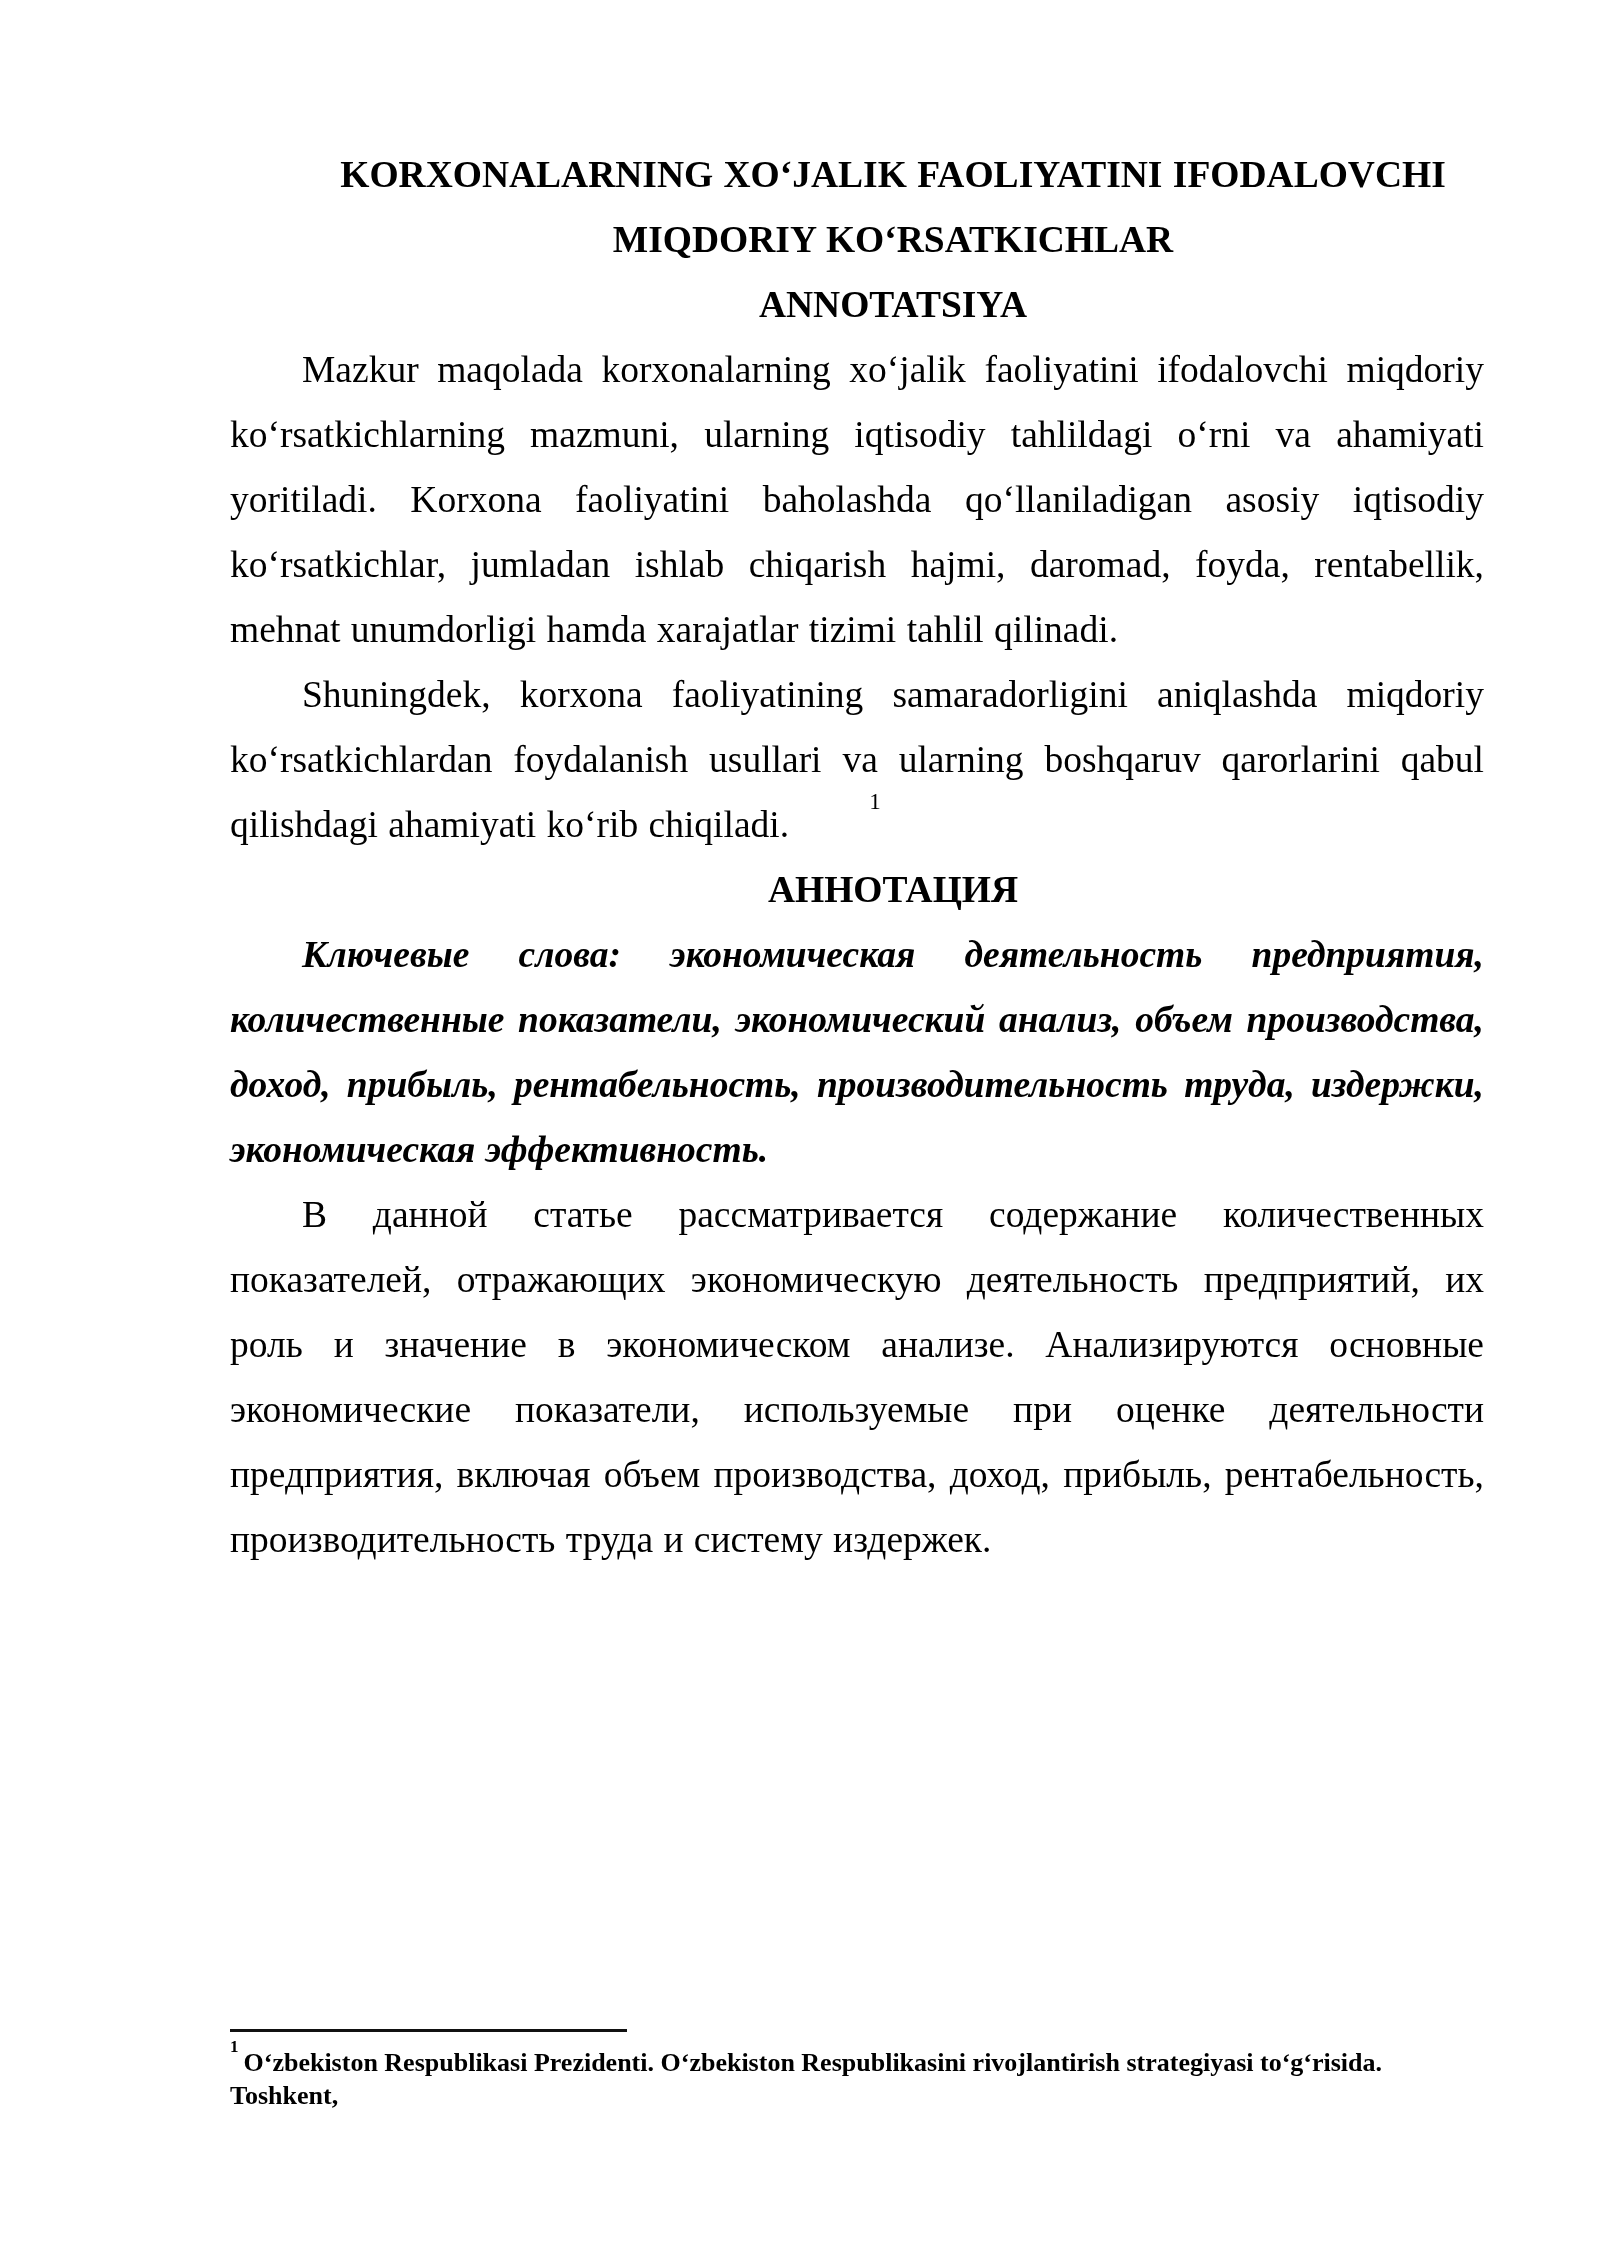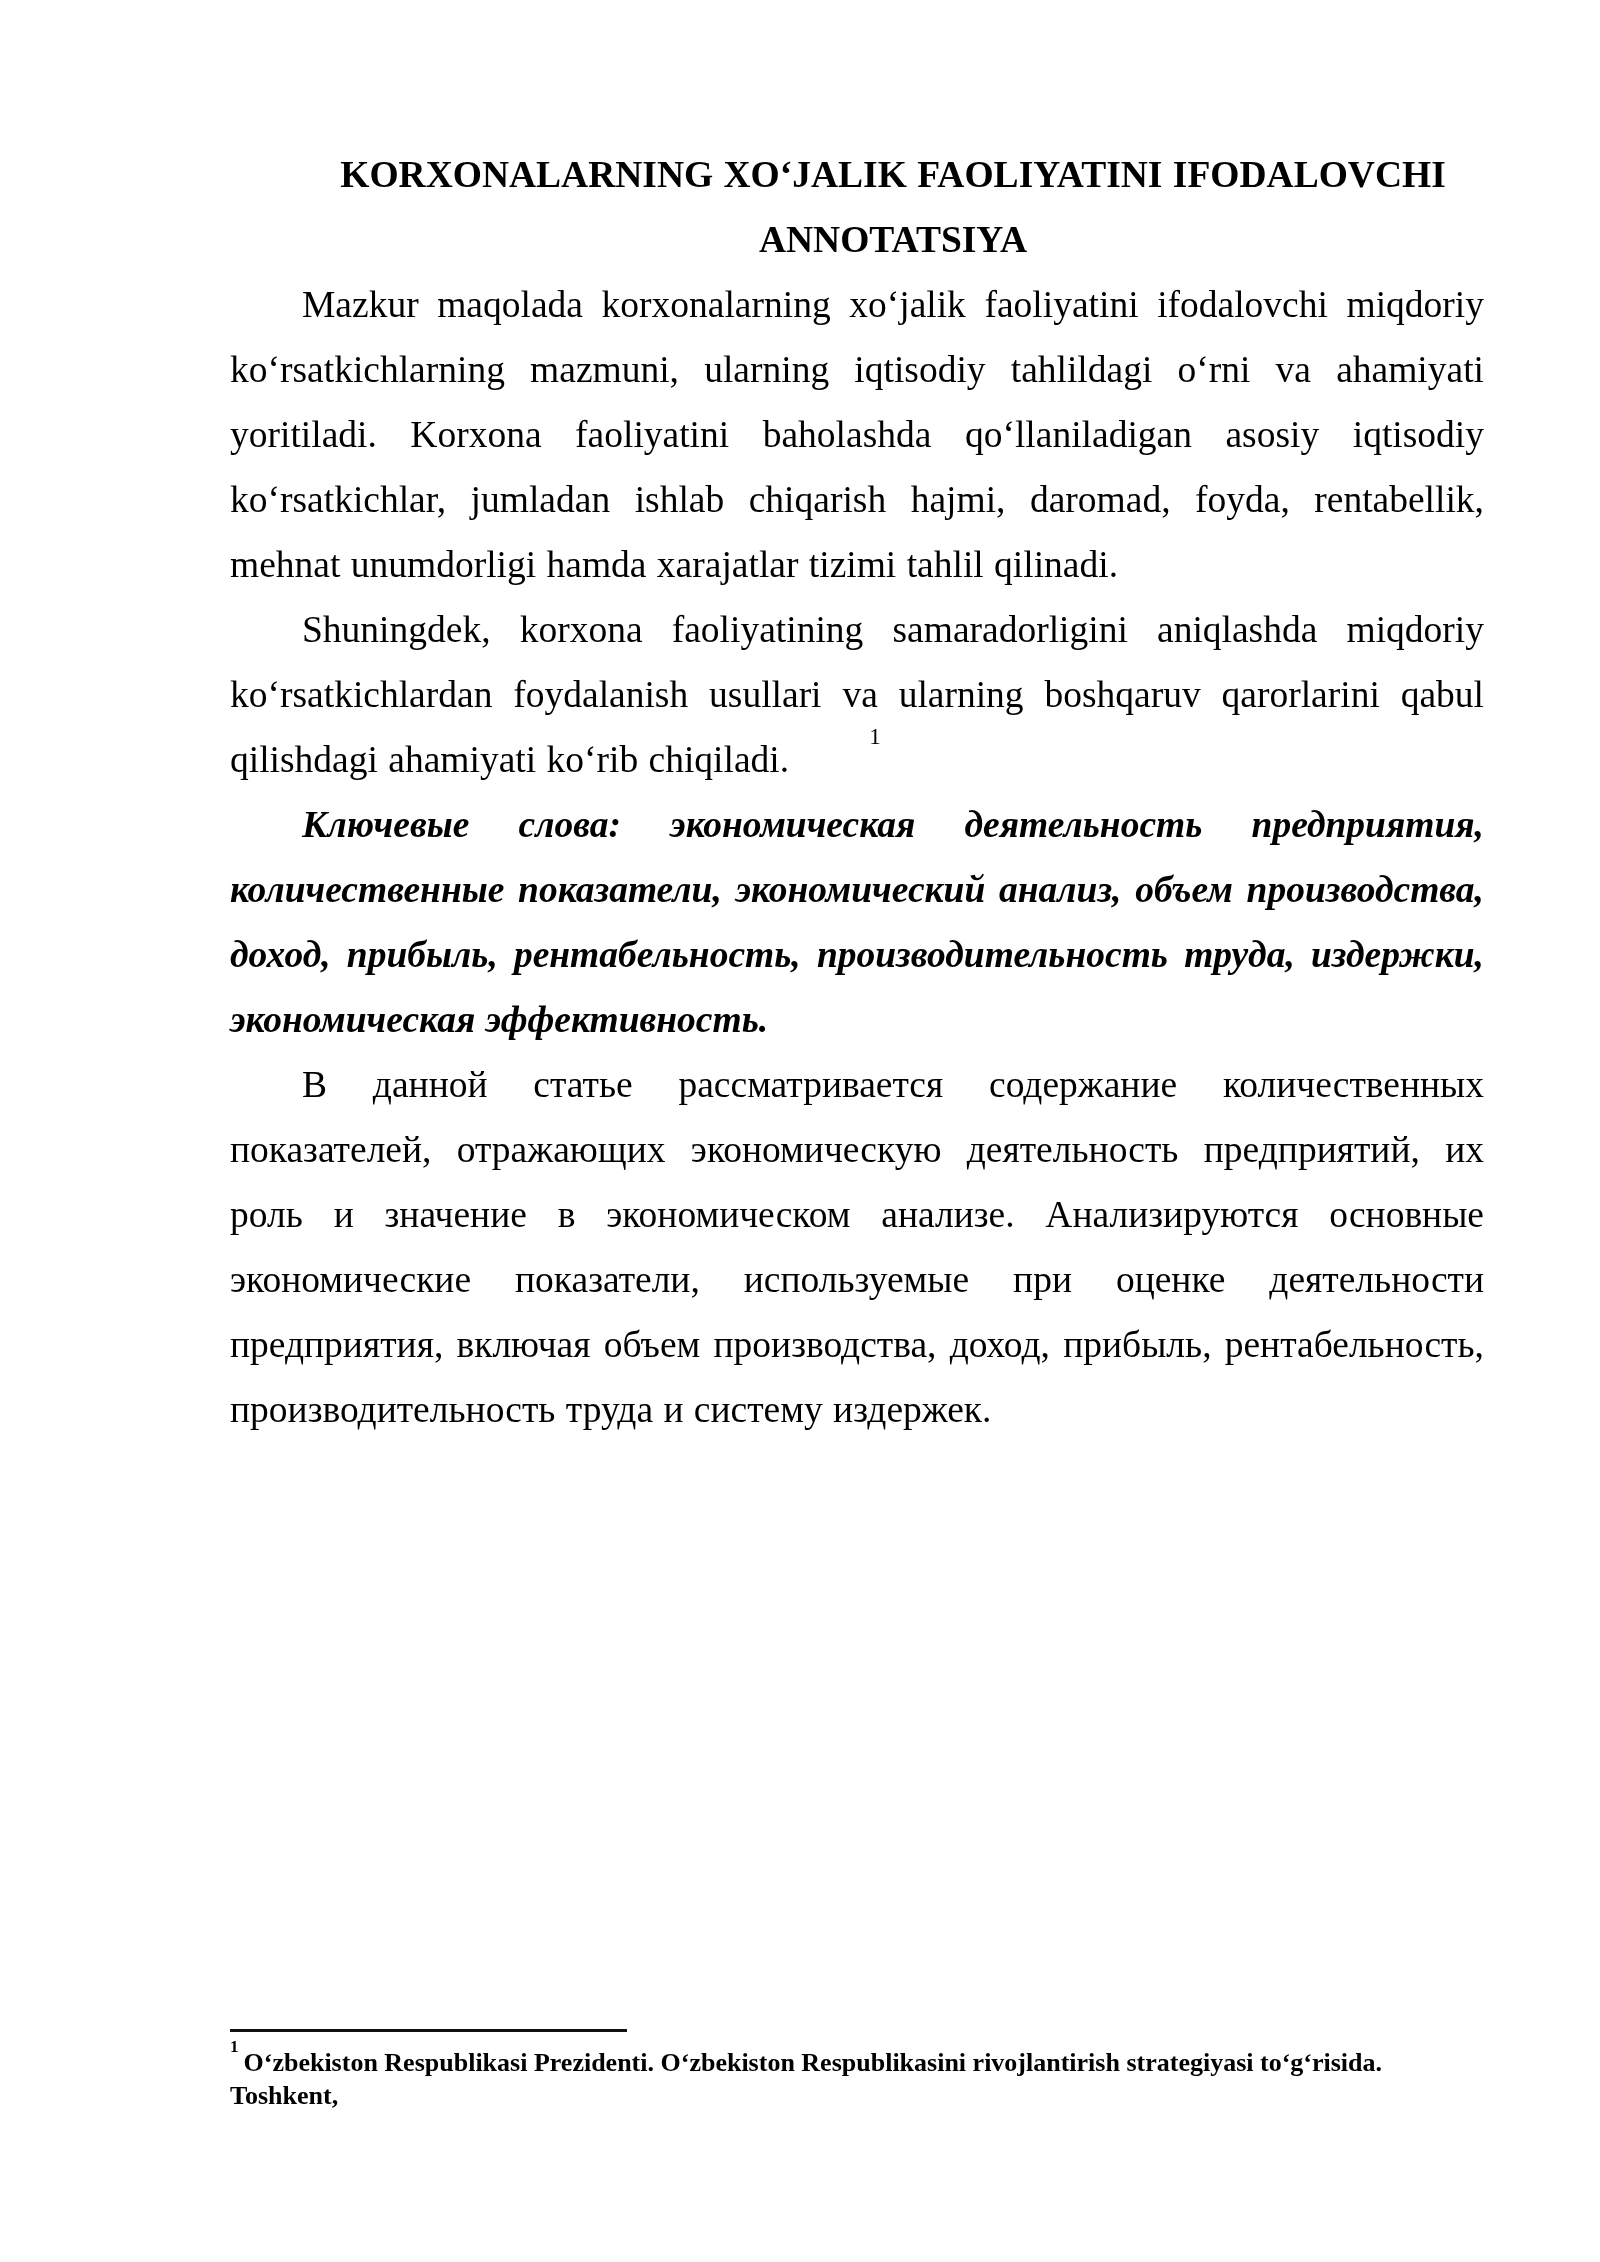--- a/index.html
+++ b/index.html
@@ -75,29 +75,31 @@
   }
 </style>
 </head>
 <body>
 
 <div class="page">
 
   <div class="content">
 
     <p class="center">KORXONALARNING XO‘JALIK FAOLIYATINI IFODALOVCHI</p>
+    <p class="center">MIQDORIY KO‘RSATKICHLAR</p>
 
     <p class="center">ANNOTATSIYA</p>
 
 
     <p>Mazkur maqolada korxonalarning xo‘jalik faoliyatini ifodalovchi miqdoriy ko‘rsatkichlarning mazmuni, ularning iqtisodiy tahlildagi o‘rni va ahamiyati yoritiladi. Korxona faoliyatini baholashda qo‘llaniladigan asosiy iqtisodiy ko‘rsatkichlar, jumladan ishlab chiqarish hajmi, daromad, foyda, rentabellik, mehnat unumdorligi hamda xarajatlar tizimi tahlil qilinadi.</p>
 
     <p><span>Shuningdek, korxona faoliyatining samaradorligini aniqlashda miqdoriy ko‘rsatkichlardan foydalanish usullari va ularning boshqaruv qarorlarini qabul qilishdagi ahamiyati ko‘rib chiqiladi.</span><sup class="fnref">1</sup></p>
 
 
+    <p class="center">АННОТАЦИЯ</p>
 
     <p class="kw">Ключевые слова: экономическая деятельность предприятия, количественные показатели, экономический анализ, объем производства, доход, прибыль, рентабельность, производительность труда, издержки, экономическая эффективность.</p>
 
     <p>В данной статье рассматривается содержание количественных показателей, отражающих экономическую деятельность предприятий, их роль и значение в экономическом анализе. Анализируются основные экономические показатели, используемые при оценке деятельности предприятия, включая объем производства, доход, прибыль, рентабельность, производительность труда и систему издержек.</p>
 
   </div>
 
   <div class="footnote">
     <div class="fn-rule"></div>
     <div class="fn-text"><sup class="fn-marker">1</sup><span>O‘zbekiston Respublikasi Prezidenti. O‘zbekiston Respublikasini rivojlantirish strategiyasi to‘g‘risida. Toshkent,</span></div>

